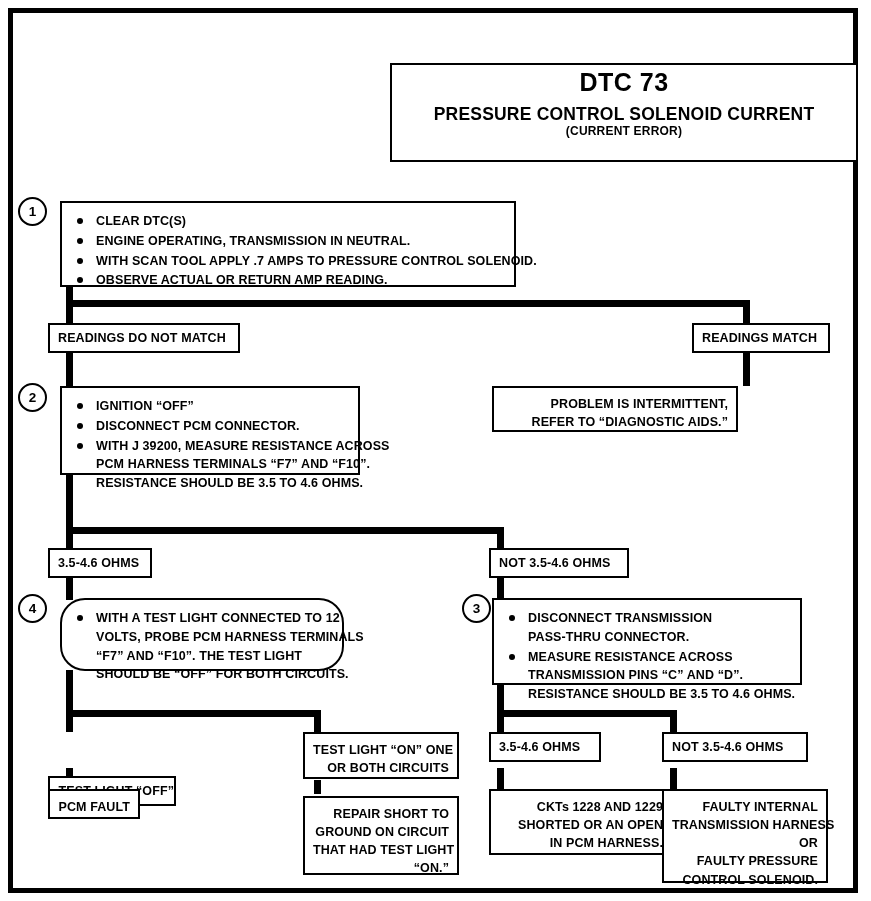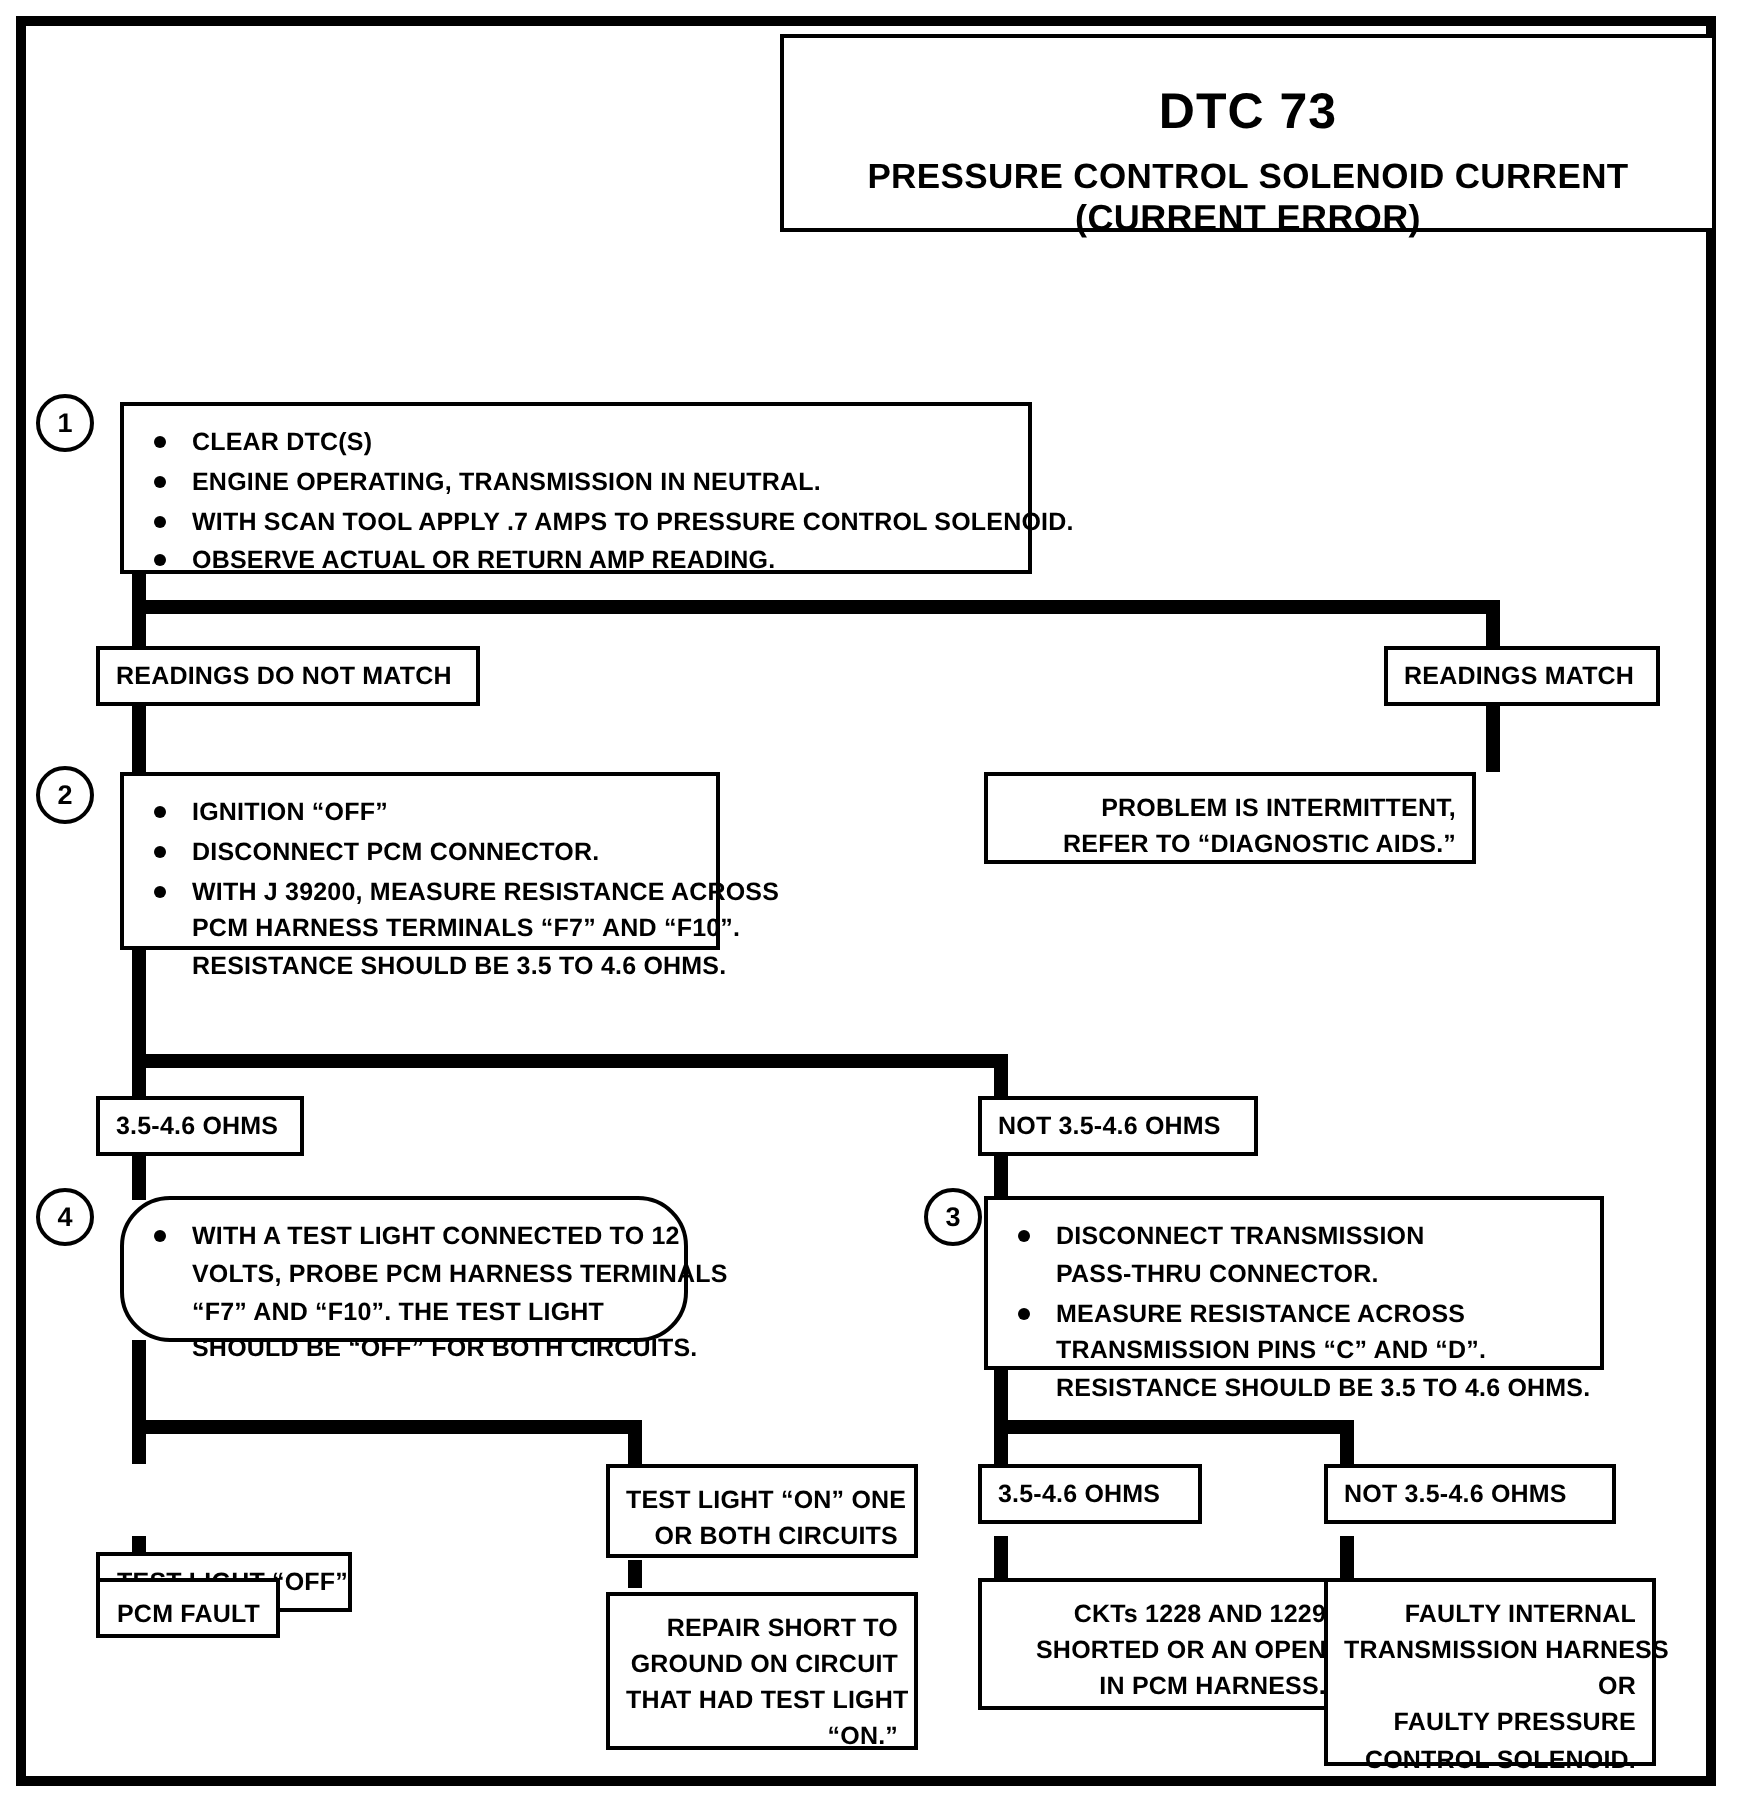--- a/index.html
+++ b/index.html
@@ -36,39 +36,40 @@
     box-sizing: border-box;
     color: #000000;
   }
   .title-box {
     position: absolute;
     border: 2px solid #000000;
     background: #ffffff;
     box-sizing: border-box;
     text-align: center;
     color: #000000;
-    padding-top: 24px;
+    padding-top: 4px;
+    margin-top: 46px;
   }
   .title-main {
     font-size: 25px;
     font-weight: bold;
     letter-spacing: 0.5px;
     line-height: 1.1;
     display: block;
   }
   .title-sub {
     font-size: 17.5px;
     font-weight: bold;
     letter-spacing: 0.2px;
     line-height: 1.15;
     display: block;
     margin-top: 7px;
   }
   .title-sub2 {
-    font-size: 18px;
+    font-size: 12px;
     font-weight: bold;
     letter-spacing: 0.2px;
     line-height: 1.15;
     display: block;
     margin-top: 1px;
   }
   
   .label-box {
     font-size: 12.5px;
     font-weight: bold;

